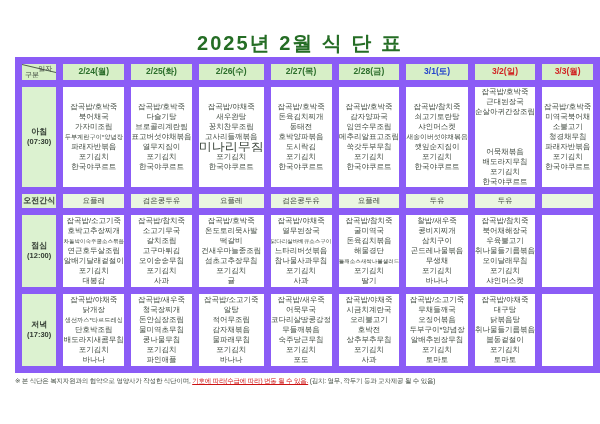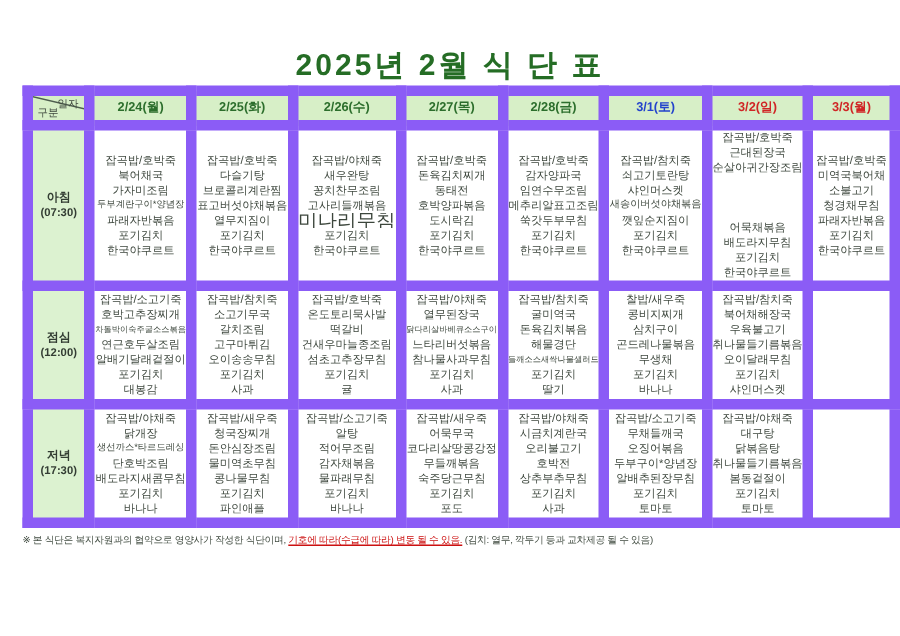--- a/index.html
+++ b/index.html
@@ -164,20 +164,33 @@
             <td class="meal-cell">
               <div class="menu-line" style="font-size: 7.5px;">잡곡밥/호박죽</div>
               <div class="menu-line" style="font-size: 7.5px;">미역국북어채</div>
               <div class="menu-line" style="font-size: 7.5px;">소불고기</div>
               <div class="menu-line" style="font-size: 7.5px;">청경채무침</div>
               <div class="menu-line" style="font-size: 7.5px;">파래자반볶음</div>
               <div class="menu-line" style="font-size: 7.5px;">포기김치</div>
               <div class="menu-line" style="font-size: 7.5px;">한국야쿠르트</div>
             </td>
           </tr>
+          <tr class="snack">
+            <th class="row-label">
+              <div>오전간식</div>
+            </th>
+            <td class="snack-cell">요플레</td>
+            <td class="snack-cell">검은콩두유</td>
+            <td class="snack-cell">요플레</td>
+            <td class="snack-cell">검은콩두유</td>
+            <td class="snack-cell">요플레</td>
+            <td class="snack-cell">두유</td>
+            <td class="snack-cell">두유</td>
+            <td class="snack-cell"></td>
+          </tr>
           <tr class="meal">
             <th class="row-label">
               <div>점심</div>
               <div class="time">(12:00)</div>
             </th>
             <td class="meal-cell">
               <div class="menu-line" style="font-size: 7.5px;">잡곡밥/소고기죽</div>
               <div class="menu-line" style="font-size: 7.5px;">호박고추장찌개</div>
               <div class="menu-line" style="font-size: 5.5px;">차돌박이숙주굴소스볶음</div>
               <div class="menu-line" style="font-size: 7.5px;">연근호두살조림</div>

